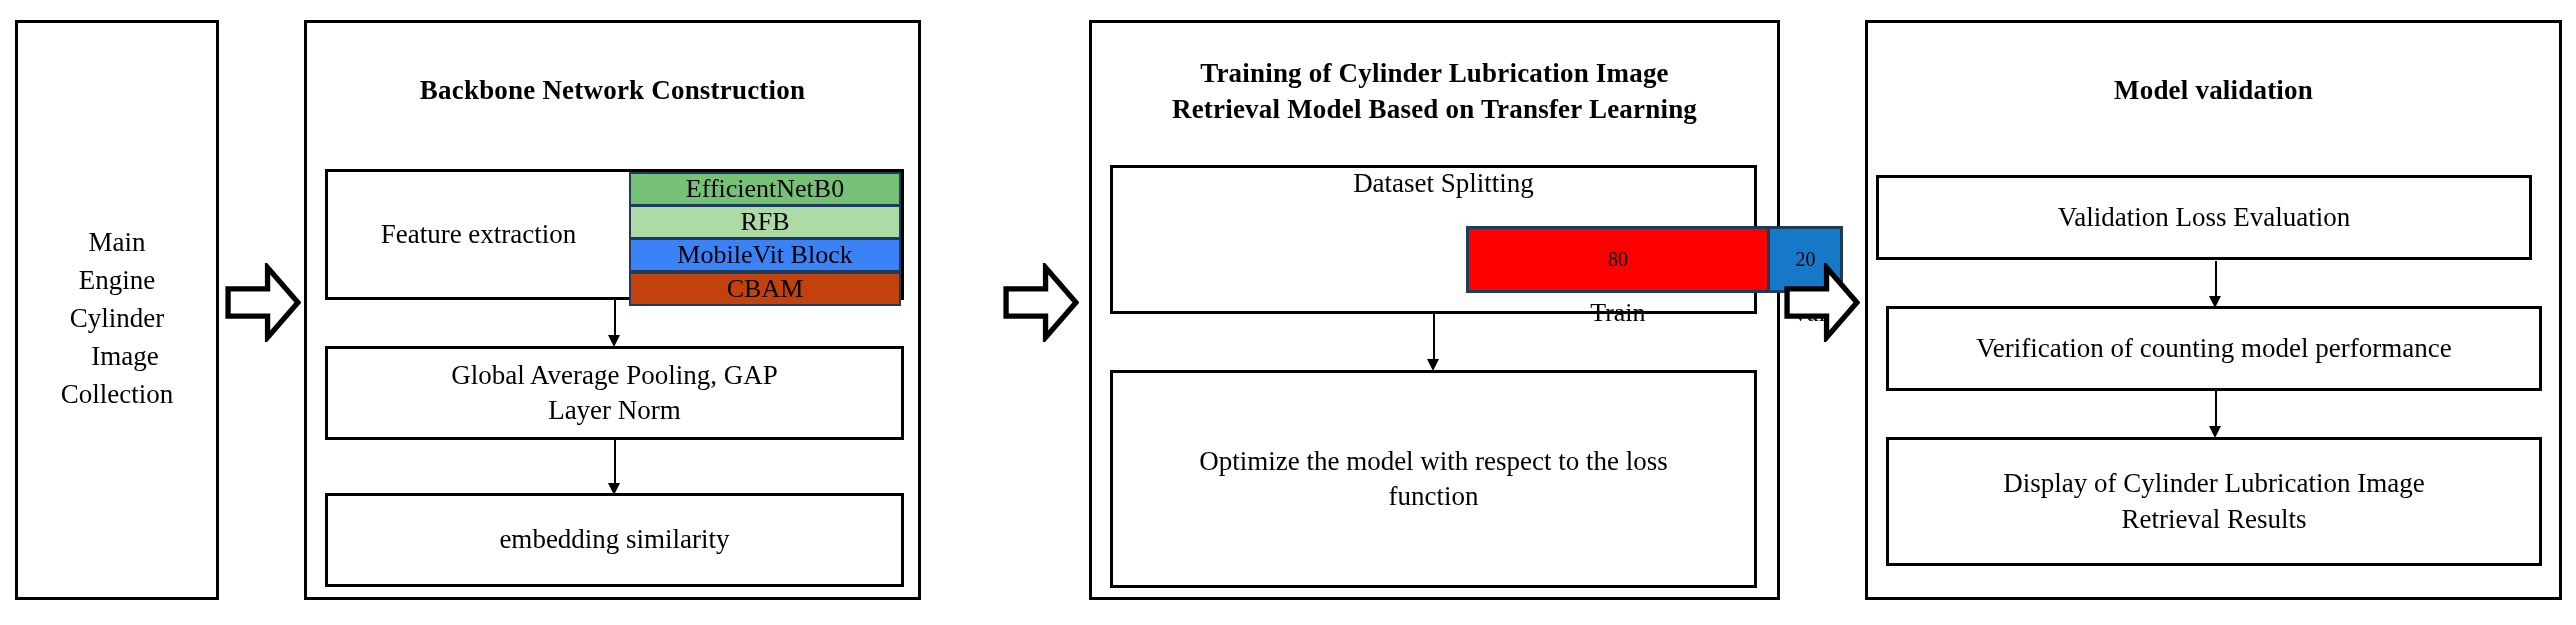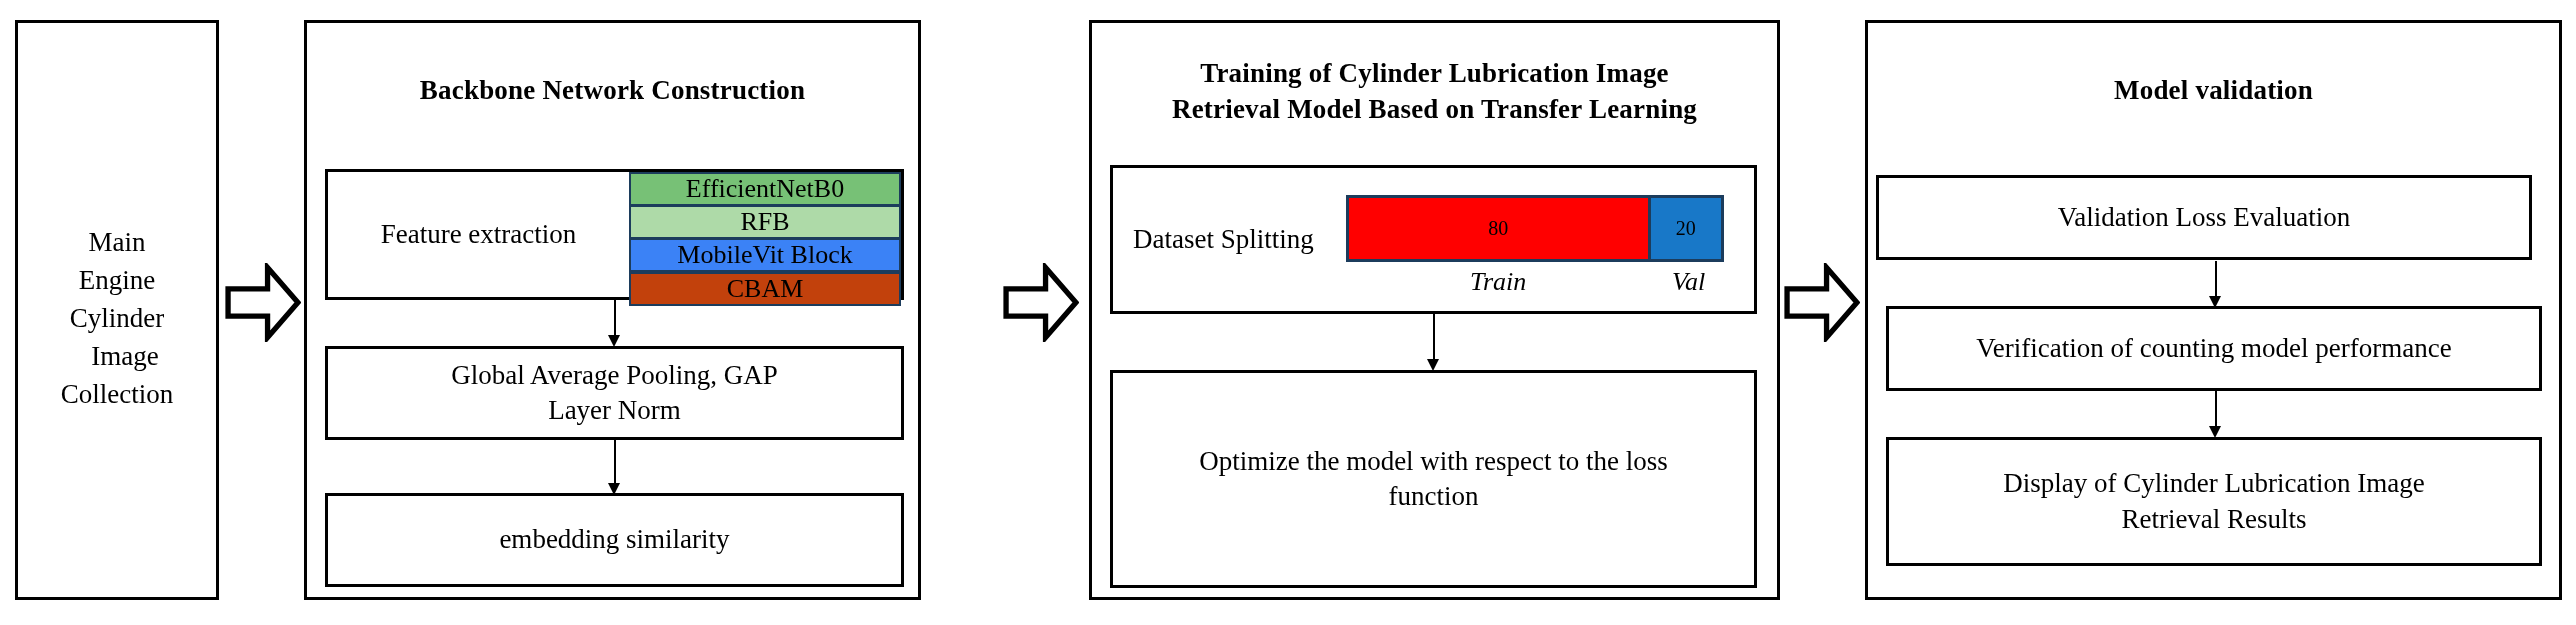--- a/index.html
+++ b/index.html
@@ -104,21 +104,21 @@
   .ds-box {
     position: absolute;
     box-sizing: border-box;
     border: 3px solid #000000;
     background: #ffffff;
   }
   .ds-inner {
     position: absolute;
     left: 0; right: 0; top: 0; bottom: 0;
     display: flex;
-    flex-direction: row;
+    flex-direction: column;
     align-items: center;
     text-align: center;
   }
   .ds-label {
     flex: 0 0 auto;
     font-size: 27px;
     padding-left: 20px;
     white-space: nowrap;
   }
   .ds-chart {
@@ -247,21 +247,21 @@
         <div class="ds-label">Dataset Splitting</div>
         <div class="ds-chart">
           <div class="ds-bar" style="left:32px; top:27px; width:381px; height:67px;">
             <div class="ds-seg train" style="background:#ff0000; width:80%;">
               <span>80</span>
             </div>
             <div class="ds-seg val" style="background:#1878c8; width:20%;">
               <span>20</span>
             </div>
           </div>
-          <div class="ds-ticks" style="left:32px; top:99px; width:381px;font-style:italic;">
+          <div class="ds-ticks" style="left:32px; top:99px; width:381px;">
             <div class="ds-tick" style="width:80%;">
               <span>Train</span>
             </div>
             <div class="ds-tick" style="width:20%;">
               <span>Val</span>
             </div>
           </div>
         </div>
       </div>
     </div>

